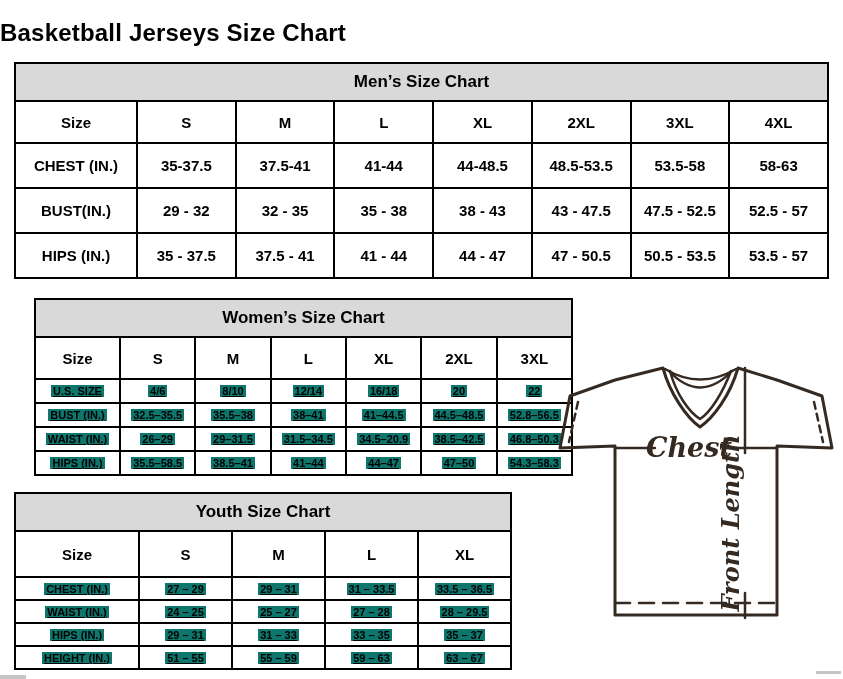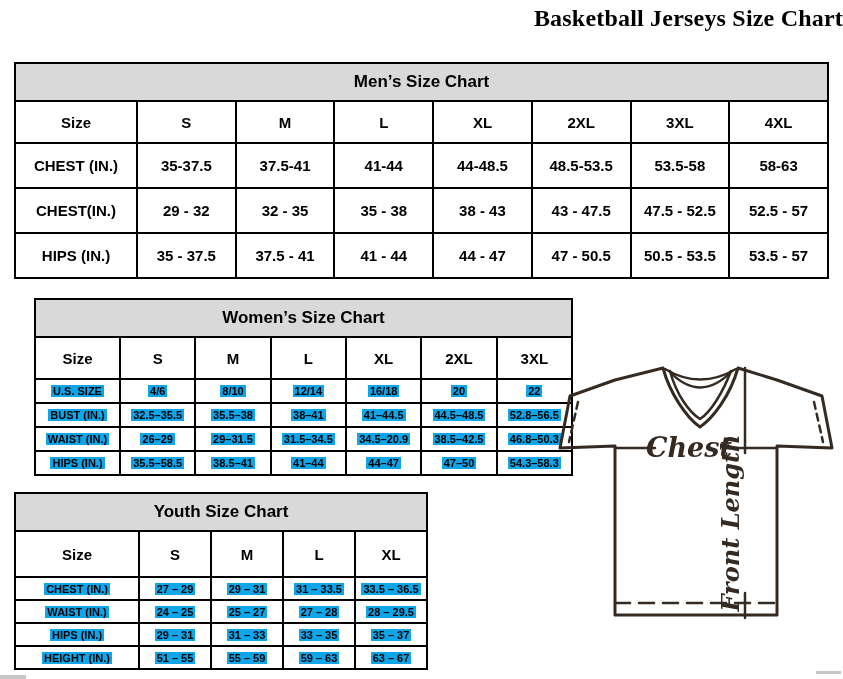--- a/index.html
+++ b/index.html
@@ -1,45 +1,45 @@
 <!DOCTYPE html>
 <html><head>
 <meta charset="utf-8">
 <style>
   html,body { margin:0; padding:0; background:#fff; }
   .page {
     position:relative; width:843px; height:679px; background:#ffffff;
     font-family:"Liberation Sans", sans-serif; color:#000; overflow:hidden;
   }
   .title {
-    position:absolute; top:5px; left:0; width:100%;
-    text-align:right; font-size:24px; font-weight:bold; letter-spacing:0.2px;font-family:Liberation Serif, serif;
+    position:absolute; top:19px; left:0; width:100%;
+    text-align:left; font-size:24px; font-weight:bold; letter-spacing:0.2px;
   }
   table { border-collapse:collapse; table-layout:fixed; position:absolute; background:#fff; }
   th, td {
     border:2px solid #000; text-align:center; vertical-align:middle;
     padding:0; font-weight:bold; overflow:hidden; white-space:nowrap;
   }
   .band { background:#d9d9d9; font-size:17px; }
   
   #mens { left:14px; top:62px; width:815px; }
   #mens .band td { height:36px; }
   #mens .cols th { height:40px; font-size:15px; }
   #mens .datarow td { height:43px; font-size:15px; }
   
   #womens { left:14px; top:298px; width:539px;margin-left:20px; }
   #womens .band td { height:36px; }
   #womens .cols th { height:40px; font-size:15px; }
   #womens .datarow td { height:22px; font-size:11px; }
   
-  #youth { left:14px; top:492px; width:414px; }
+  #youth { left:14px; top:492px; width:498px; }
   #youth .band td { height:36px; }
   #youth .cols th { height:44px; font-size:15px; }
   #youth .datarow td { height:21px; font-size:11px; }
-  .hl { background:#0ea5e9; padding:0 2px; }
+  .hl { background:#0f766e; padding:0 2px;text-decoration:underline; }
   
   .jersey-wrap { position:absolute; left:556px; top:358px; width:286px; height:276px; }
   .measure-text {
     font-family:"DejaVu Serif", serif; font-style:italic; font-weight:bold;
     fill:#352a21;
   }
   
   .artifact { position:absolute; background:#c6c6c6; }
   .artifact-left  { left:0; top:675px; width:26px; height:4px; }
   .artifact-right { left:816px; top:671px; width:25px; height:3px; }
@@ -80,21 +80,21 @@
       <td>CHEST (IN.)</td>
       <td>35-37.5</td>
       <td>37.5-41</td>
       <td>41-44</td>
       <td>44-48.5</td>
       <td>48.5-53.5</td>
       <td>53.5-58</td>
       <td>58-63</td>
     </tr>
     <tr class="datarow">
-      <td>CHEST(IN.)</td>
+      <td>BUST(IN.)</td>
       <td>29 - 32</td>
       <td>32 - 35</td>
       <td>35 - 38</td>
       <td>38 - 43</td>
       <td>43 - 47.5</td>
       <td>47.5 - 52.5</td>
       <td>52.5 - 57</td>
     </tr>
     <tr class="datarow">
       <td>HIPS (IN.)</td>

